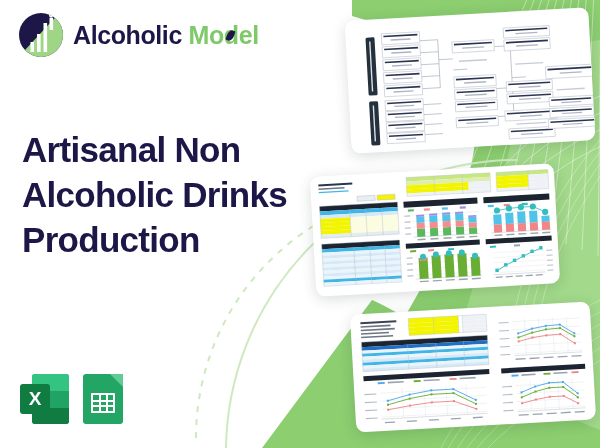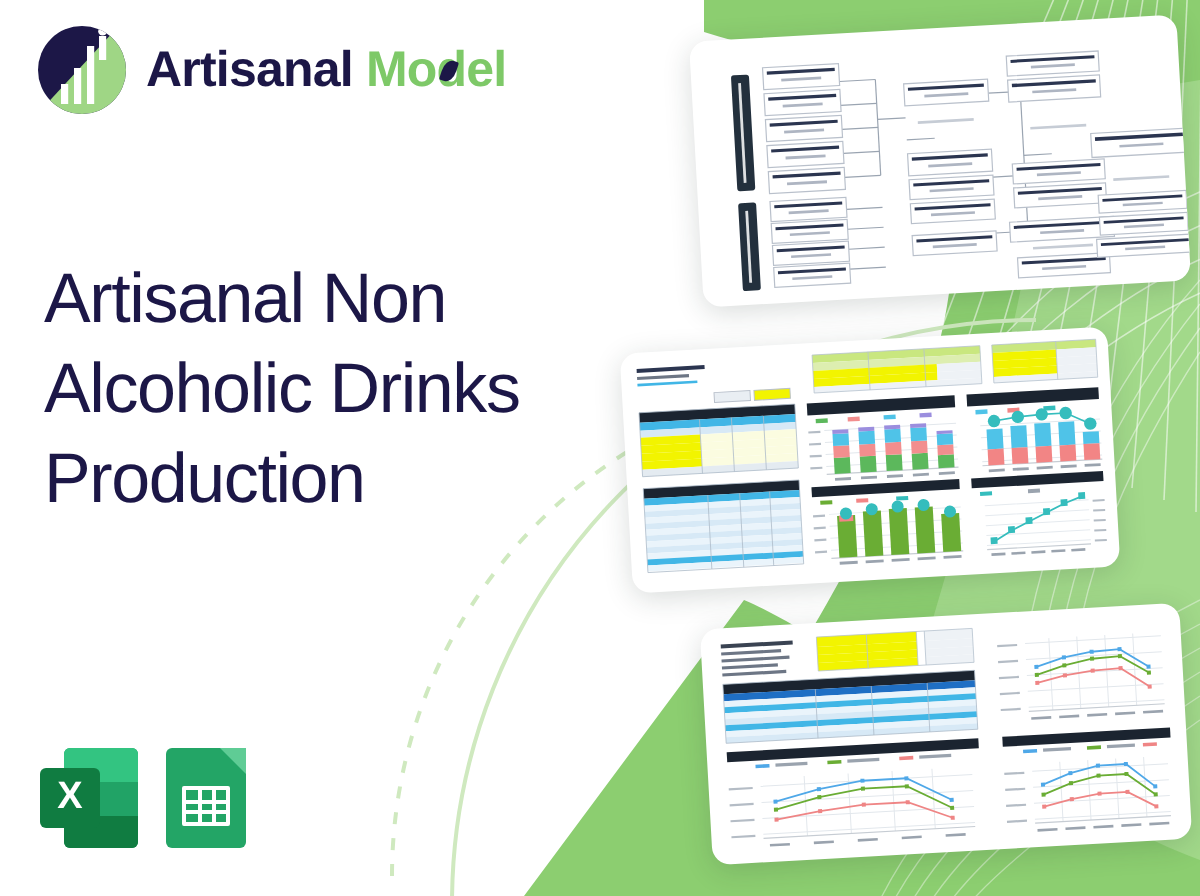--- a/index.html
+++ b/index.html
@@ -31,21 +31,21 @@
   .brand-text .wm{ position:relative; display:inline-block; }
   .leaf{
     position:absolute; width:7px; height:11px; left:18px; top:7px;
     background:#1c1747; border-radius:60% 10% 60% 10%;
     transform:rotate(18deg);
   }
 
   .headline{
     position:absolute; left:22px; top:128px;
     width:272px;
-    font-size:35px; line-height:1.28; font-weight:normal;
+    font-size:35px; line-height:1.28; font-weight:bold;
     color:#1c1747; letter-spacing:-0.7px;
   }
 
   .badges{
     position:absolute; left:20px; top:371px;
     display:flex; gap:14px; align-items:flex-end;
   }
   .badge{ width:49px; height:53px; position:relative; }
 
   
@@ -169,21 +169,21 @@
           <rect x="12.5" y="30" width="3.6" height="10" fill="#ffffff"></rect>
           <rect x="19" y="22" width="3.6" height="18" fill="#ffffff"></rect>
           <rect x="25.5" y="11" width="3.6" height="29" fill="#ffffff"></rect>
           <rect x="31.5" y="6" width="3.6" height="12" fill="#ffffff"></rect>
           <circle cx="33.3" cy="3.6" r="2.2" fill="#ffffff"></circle>
           <path d="M9 25 L15 30 L22 22 L29 11 L34 6" fill="none" stroke="#1c1747" stroke-width="0.0"></path>
         </g>
       </svg>
     </div>
     <div class="brand-text">
-      <span class="w1">Artisanal</span><span>&nbsp;</span><span class="w2"><span>M</span><span class="wm"><span>o</span><span class="leaf"></span></span><span>del</span></span>
+      <span class="w1">Alcoholic</span><span>&nbsp;</span><span class="w2"><span>M</span><span class="wm"><span>o</span><span class="leaf"></span></span><span>del</span></span>
     </div>
   </div>
 
   <div class="headline">Artisanal Non Alcoholic Drinks Production</div>
 
   <div class="badges">
     <div class="badge">
       <div class="xl-back">
         <i class="xl-q1"></i>
           <i class="xl-q2"></i>

